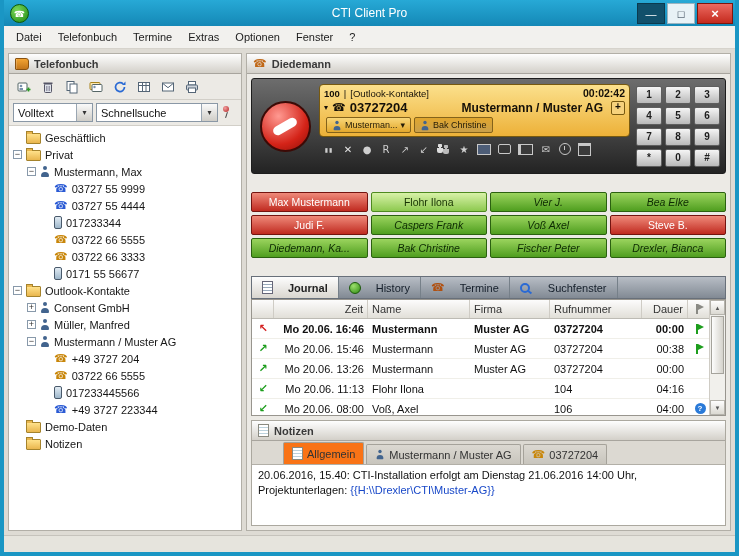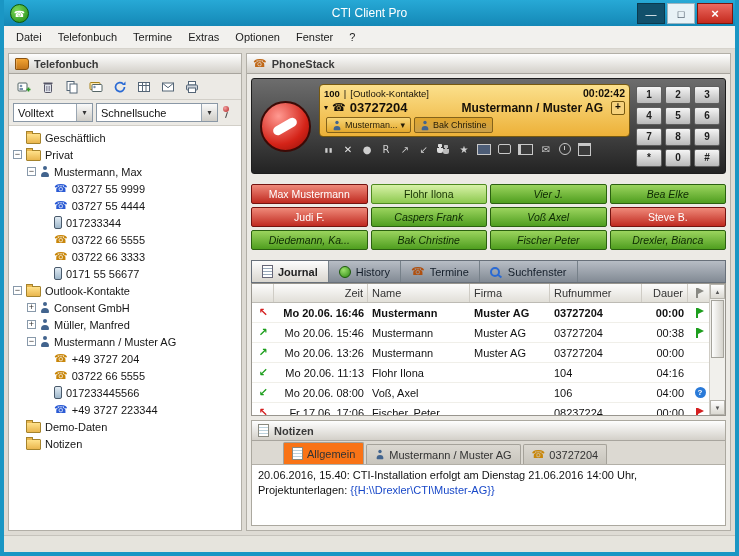--- a/index.html
+++ b/index.html
@@ -103,30 +103,30 @@
   .css-calendar{width:11px;height:9px;border:1px solid #c8c8c8;border-top:3px solid #c8c8c8;background:#3a3a3a;}
   .css-people{width:14px;height:10px;position:relative;}
   .css-people::before,.css-people::after{content:"";position:absolute;width:6px;height:9px;
     background:radial-gradient(circle at 50% 18%,#ddd 0 2px,transparent 2.4px),
     linear-gradient(transparent 0 4px,#ddd 4px);border-radius:2px;}
   .css-people::after{left:6px;top:1px;opacity:.8;}
   .keypad{flex:none;width:84px;display:grid;grid-template-columns:repeat(3,1fr);gap:3px;align-content:center;}
   .key{height:16px;background:linear-gradient(#f5f5f5,#b9b9b9);border:1px solid #5e5e5e;border-radius:2px;
     display:flex;align-items:center;justify-content:center;font-size:10px;font-weight:bold;color:#1d1d1d;}
   
-  .sdgrid{flex:none;margin:6px 4px;display:grid;grid-template-columns:repeat(4,1fr);gap:3px;}
+  .sdgrid{flex:none;margin:14px 4px;display:grid;grid-template-columns:repeat(4,1fr);gap:3px;}
   .sd{height:20px;box-sizing:border-box;border-radius:2px;border:1px solid;display:flex;align-items:center;
     justify-content:center;font-size:10.5px;white-space:nowrap;overflow:hidden;}
   .sd.red{background:linear-gradient(#ef8a7a,#c02a20);border-color:#741410;color:#fff;}
   .sd.green{background:linear-gradient(#9bd45e,#4f9e1f);border-color:#2b6110;color:#0d2a02;font-style:italic;}
   .sd.lightgreen{background:linear-gradient(#d8f2a8,#8dc94f);border-color:#4e8a20;color:#173302;}
   
   .jtabs{flex:none;height:21px;margin:4px 4px 0;display:flex;align-items:stretch;
     background:linear-gradient(#b7bdc5,#828a94);border:1px solid #68707a;}
-  .jtab{display:flex;align-items:center;gap:5px;padding:8px 10px;font-size:11px;color:#141e2a;
+  .jtab{display:flex;align-items:center;gap:15px;padding:8px 10px;font-size:11px;color:#141e2a;
     border-right:1px solid #768089;}
   .jtab.active{background:linear-gradient(#fdfdfd,#d9d6cf);font-weight:bold;color:#222;}
   .jt-journal{width:9px;height:11px;border:1px solid #667;
     background:repeating-linear-gradient(180deg,#fff 0 2px,#9ab 2px 3px);}
   .jt-history{width:10px;height:10px;border-radius:50%;border:1px solid #1c5a0a;
     background:radial-gradient(circle at 35% 30%,#9ce06c,#2e8a12);}
   .jt-termine{color:#b05010;}
   .jt-search{width:6px;height:6px;border:2px solid #2a6ad4;border-radius:50%;position:relative;margin-right:3px;}
   .jt-search::after{content:"";position:absolute;width:5px;height:2px;background:#2a6ad4;
     right:-4px;bottom:-2px;transform:rotate(40deg);}
@@ -364,21 +364,21 @@
             <span class="tspace"></span>
             <span class="ico-folder"></span>
             <span class="tlabel">Notizen</span>
           </div>
         </div>
     </div>
 
     <div class="panel right">
       <div class="panel-header">
         <span class="glyph" style="color:#c06818;font-size:11px">☎</span>
-        <span>PhoneStack</span>
+        <span>Diedemann</span>
       </div>
 
       <div class="phone">
         <div class="dial-col">
           <div class="dial-btn"></div>
         </div>
         <div class="disp-col">
           <div class="lcd">
             <div class="lcd-r1">
               <b>100</b>

